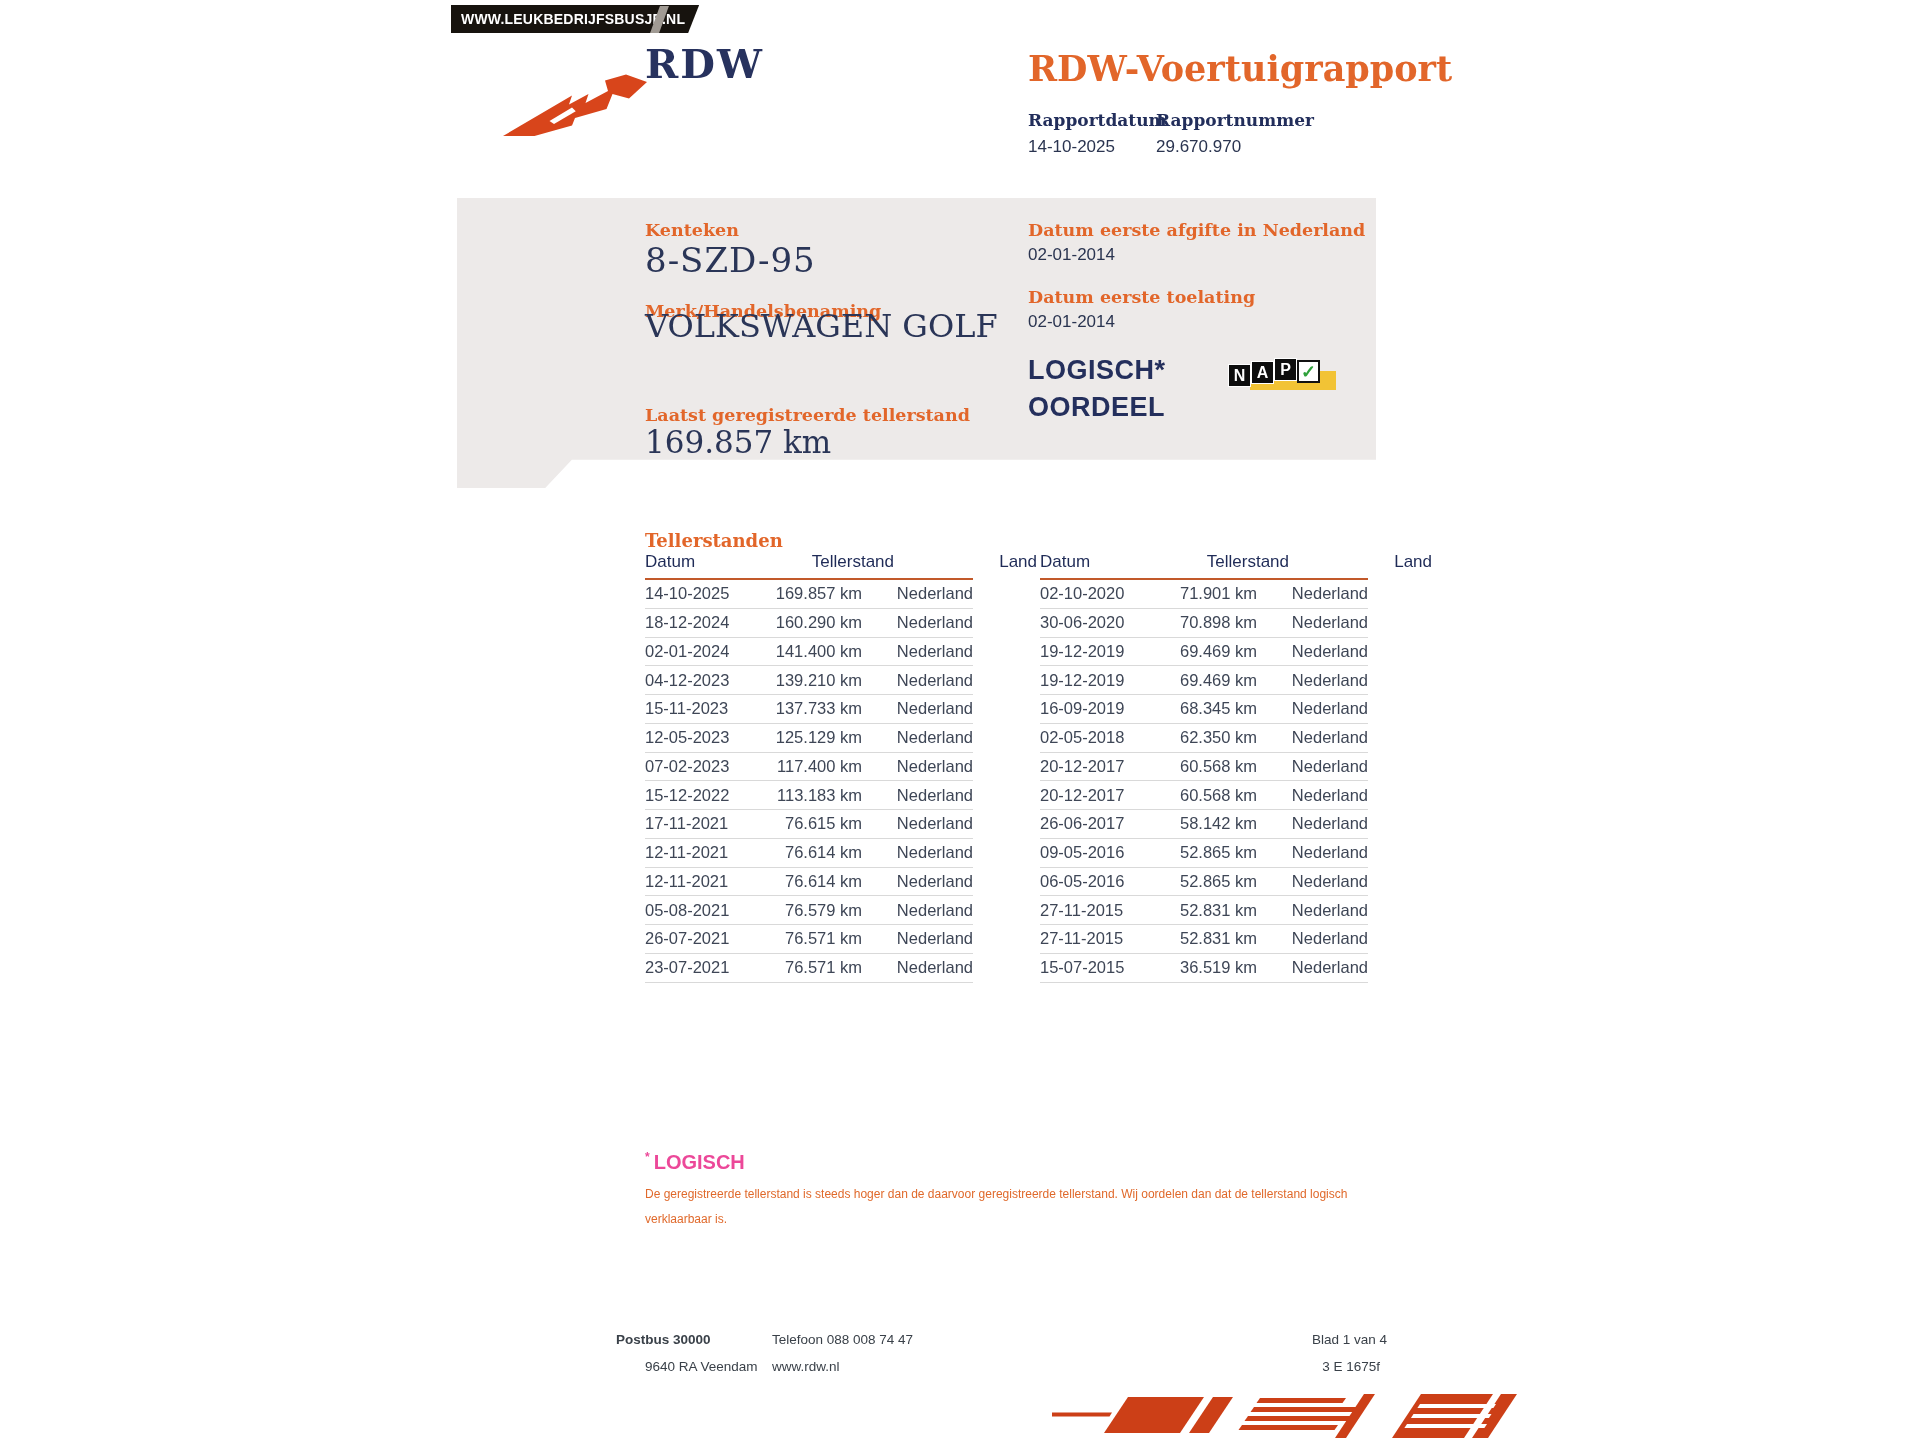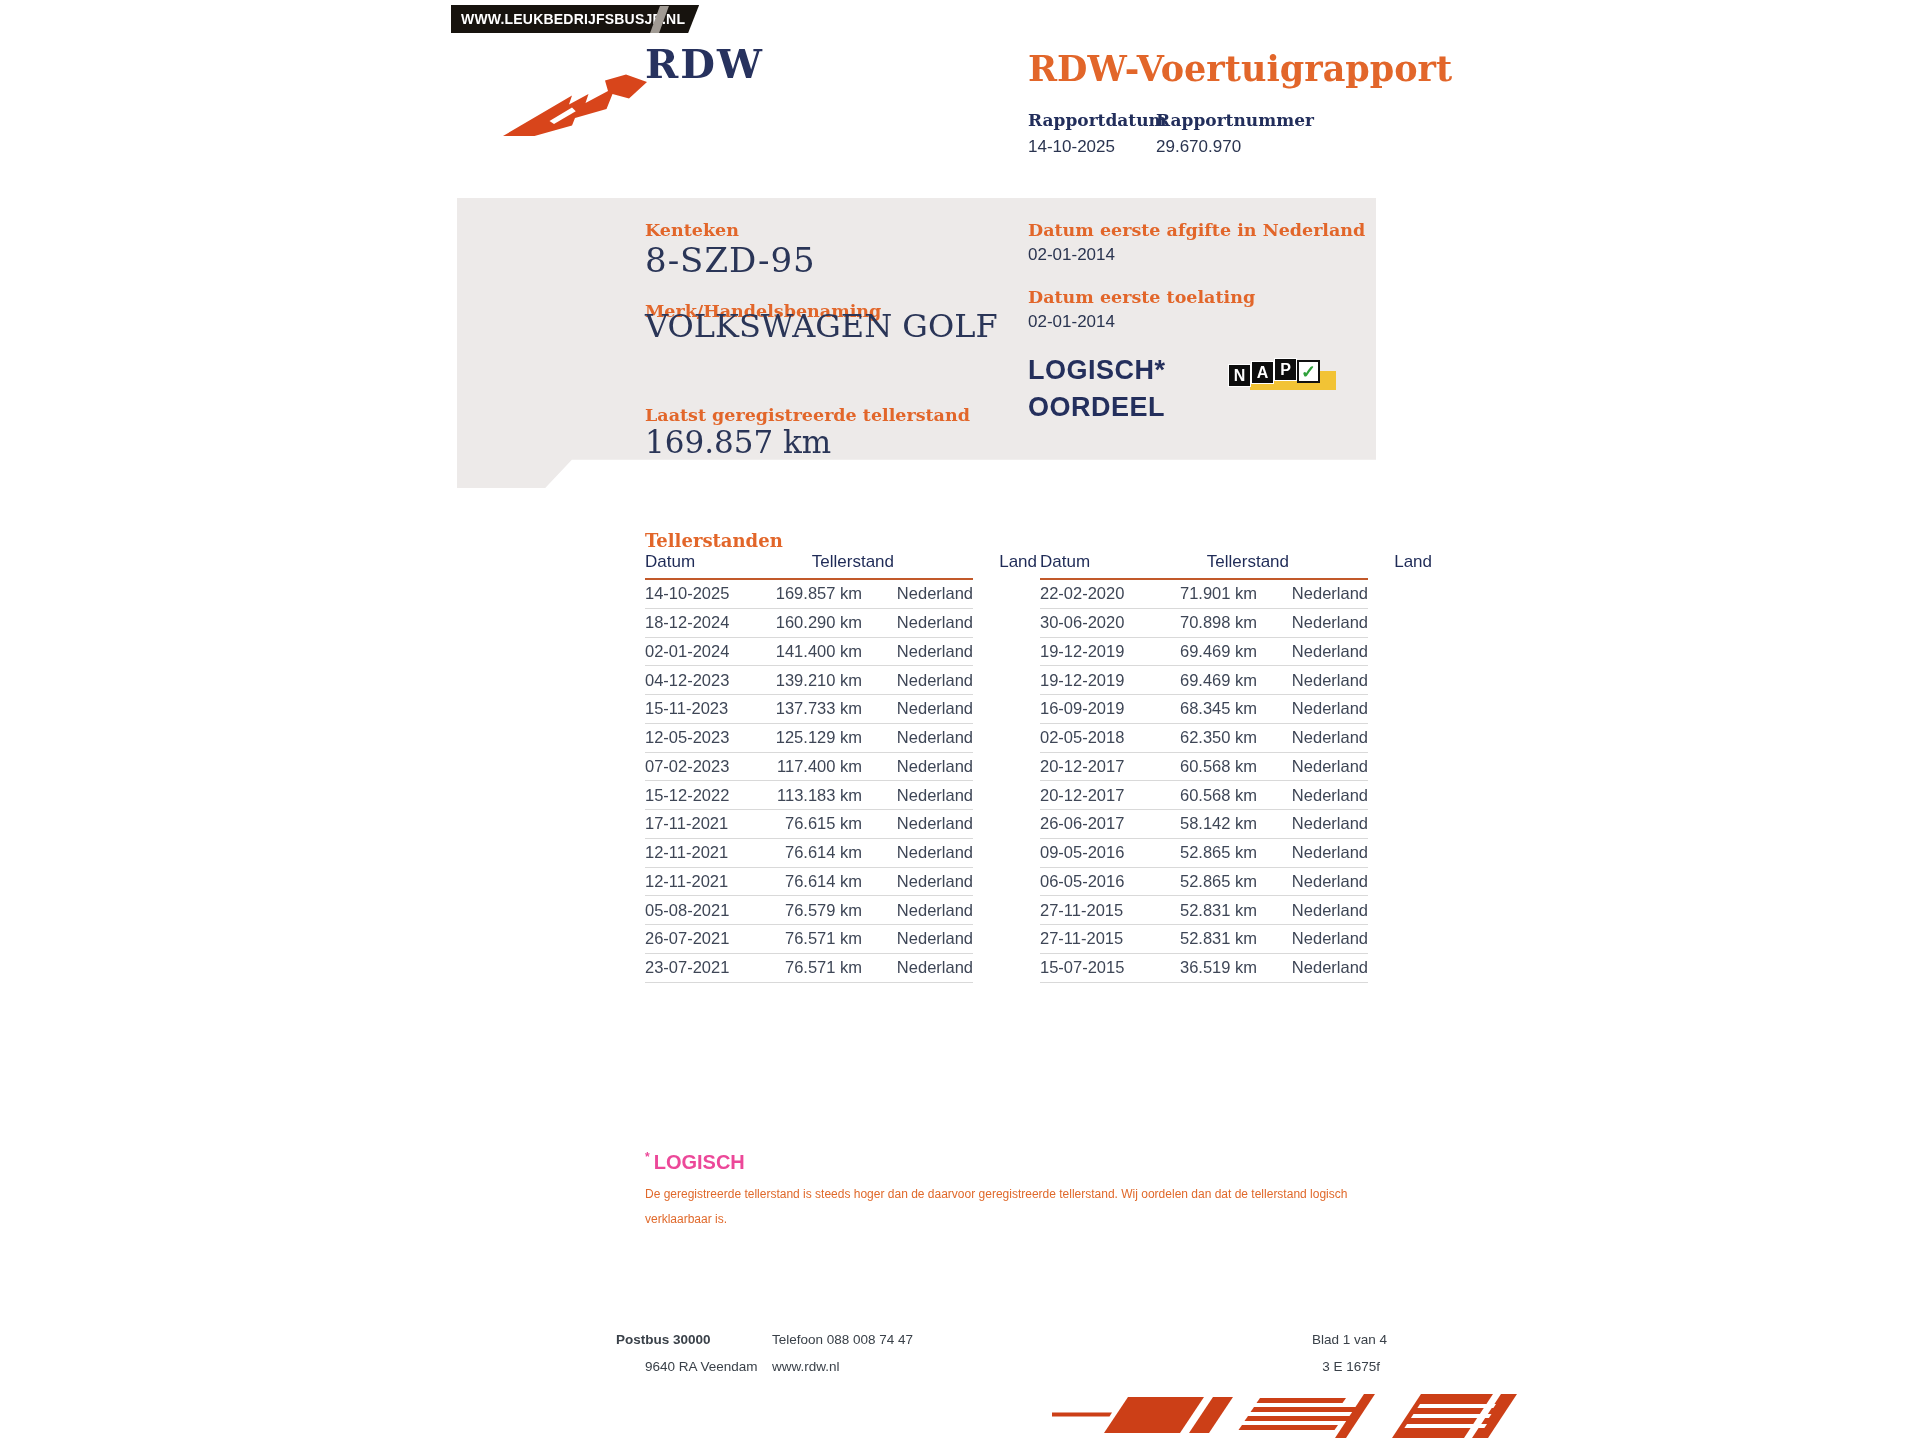--- a/index.html
+++ b/index.html
@@ -227,21 +227,21 @@
   </div>
 
   <div class="abs mtable table-right">
     <div class="thead">
       <span>Datum</span>
       <span>Tellerstand</span>
       <span>Land</span>
     </div>
     <div class="tbody">
         <div class="trow">
-          <span class="c0">22-02-2020</span>
+          <span class="c0">02-10-2020</span>
           <span class="c1">71.901 km</span>
           <span class="c2">Nederland</span>
         </div>
         <div class="trow">
           <span class="c0">30-06-2020</span>
           <span class="c1">70.898 km</span>
           <span class="c2">Nederland</span>
         </div>
         <div class="trow">
           <span class="c0">19-12-2019</span>

